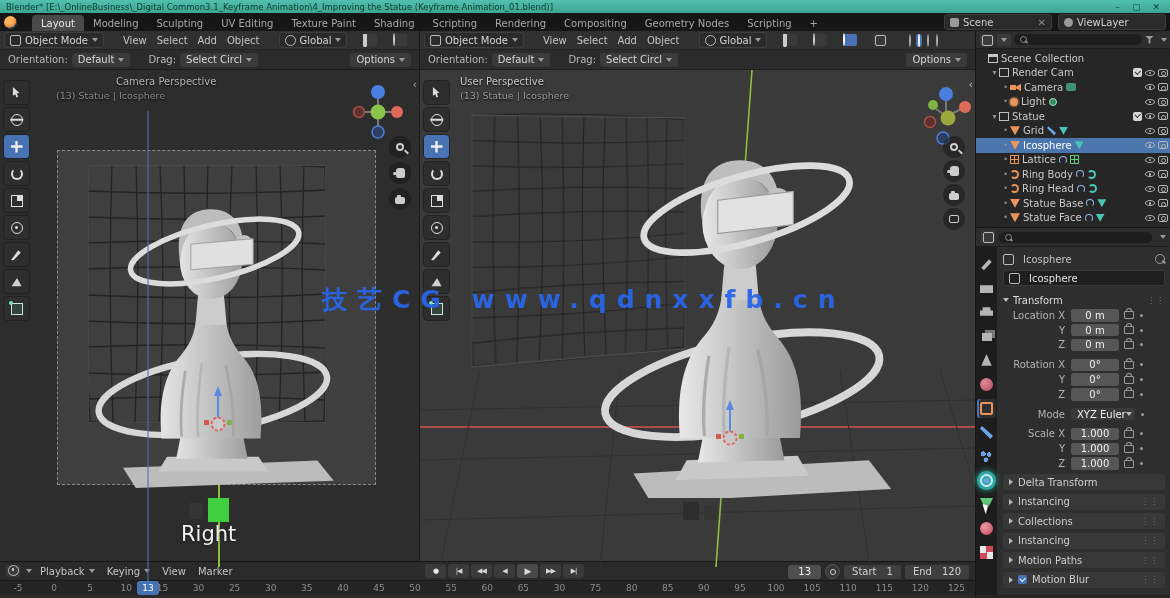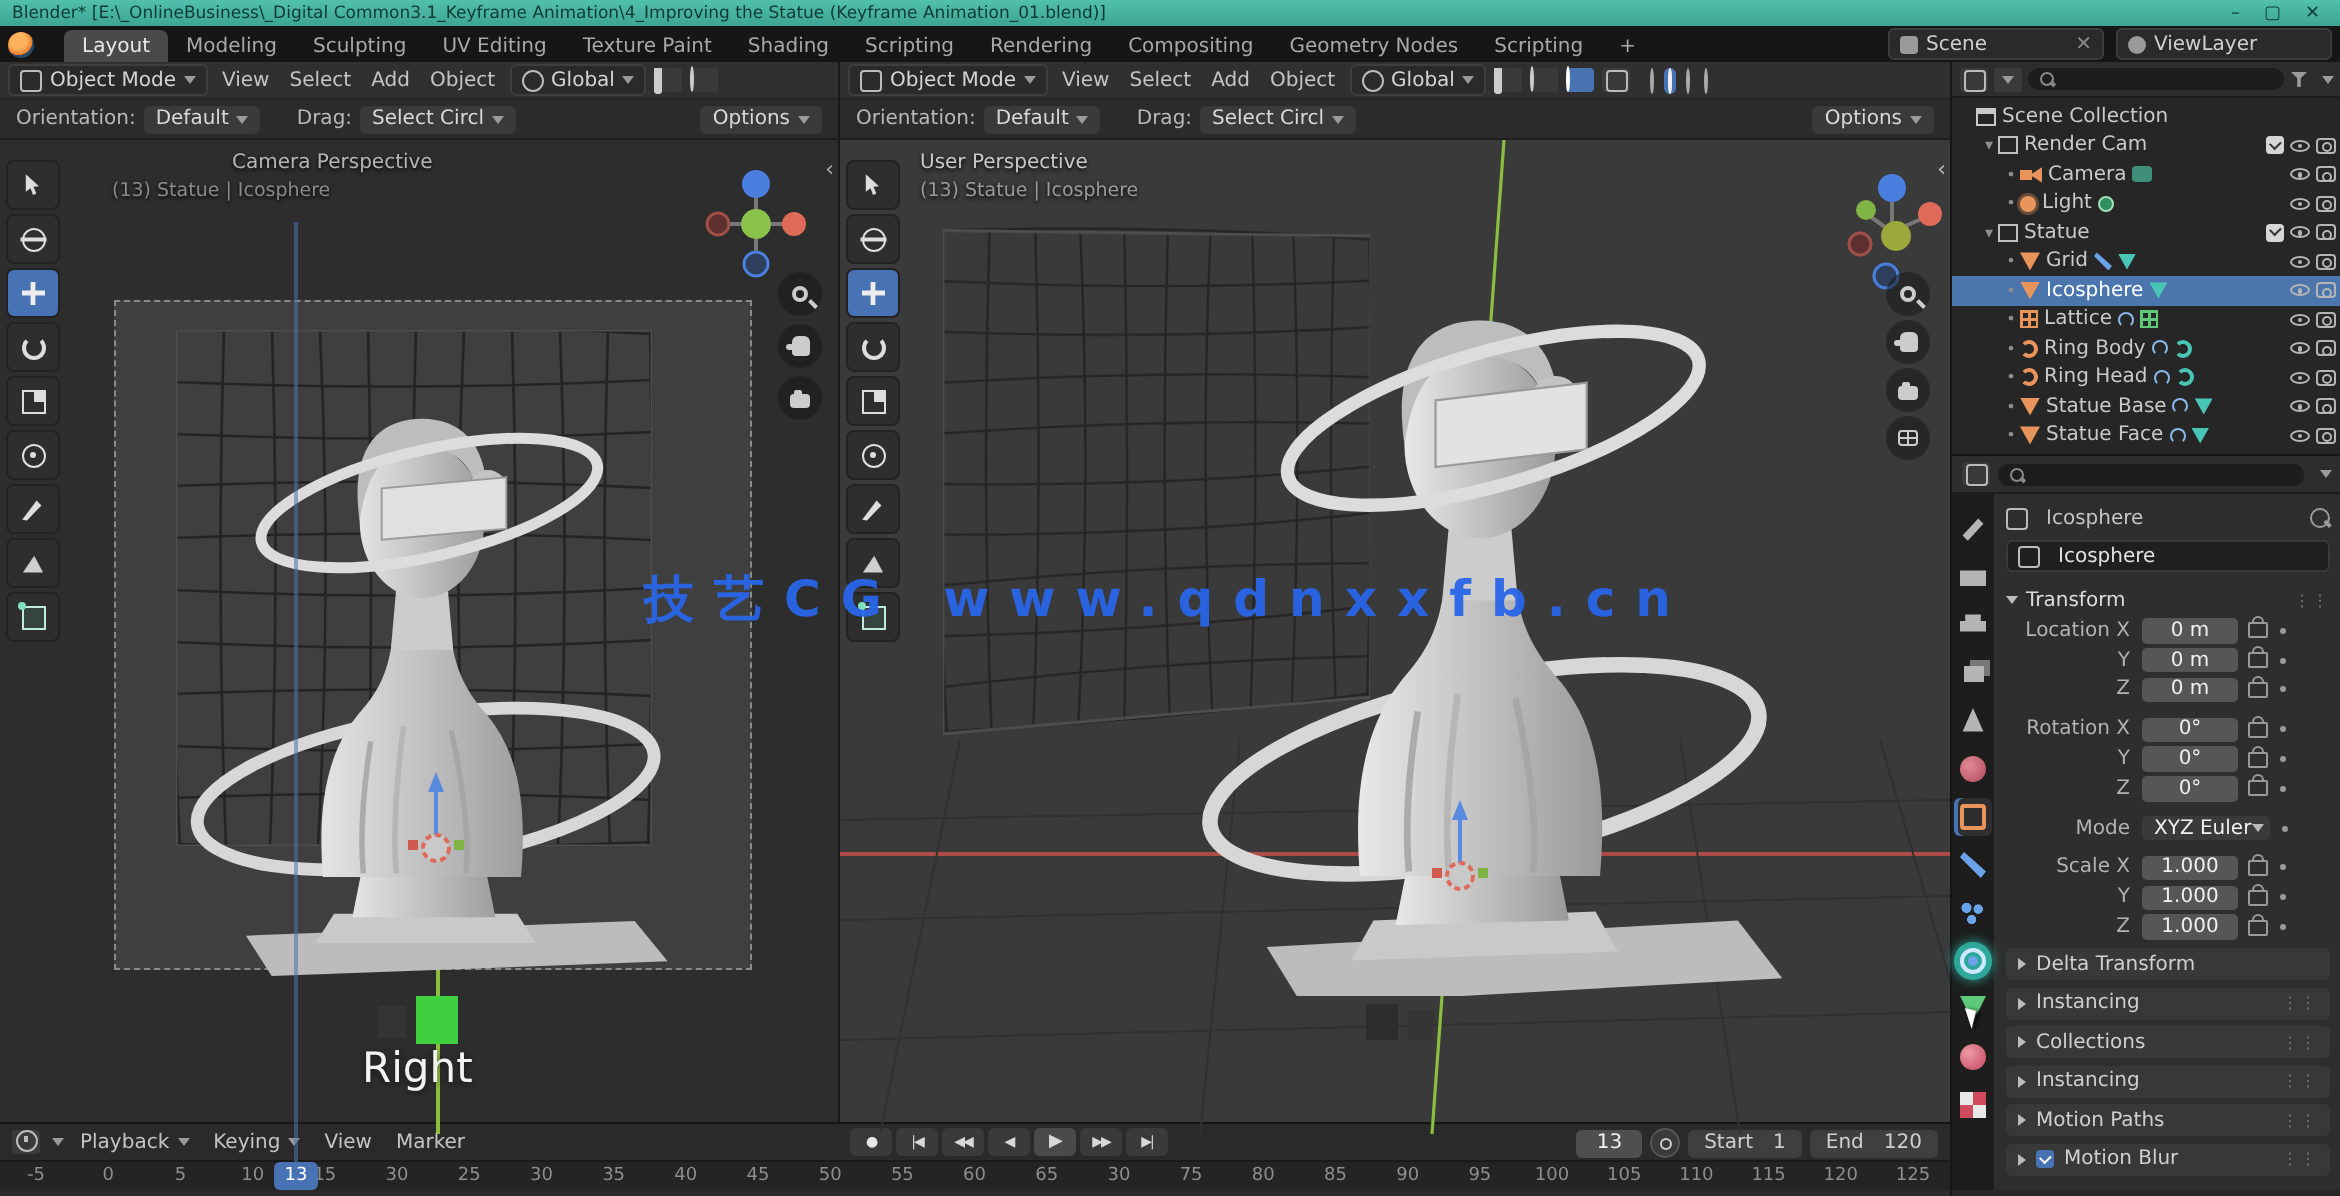--- a/index.html
+++ b/index.html
@@ -22,21 +22,21 @@
   .mright{margin-left:auto;display:flex;gap:6px;align-items:center;}
   .selector{display:flex;align-items:center;gap:4px;background:#2a2a2a;border:1px solid #3c3c3c;border-radius:3px;padding:1px 5px;height:12px;min-width:96px;color:#cfcfcf;}
   .selector .sic{width:9px;height:9px;background:#9a9a9a;border-radius:2px;}
   .selector .sx{margin-left:auto;color:#888;}
   
   .caret{width:0;height:0;border-left:3px solid transparent;border-right:3px solid transparent;border-top:4px solid #9a9a9a;display:inline-block;margin-left:4px;}
   
   .vp{position:absolute;top:31px;height:534px;}
   #vp-left{left:0;width:419px;border-right:1px solid #191919;}
   #vp-right{left:420px;width:555px;}
-  .vhead{height:18px;background:#303030;display:flex;align-items:center;gap:2px;padding:0 4px;border-bottom:1px solid #242424;}
+  .vhead{height:18px;background:#303030;display:flex;align-items:center;gap:14px;padding:0 4px;border-bottom:1px solid #242424;}
   .mode-dd,.orient-dd{display:flex;align-items:center;background:#2a2a2a;border:1px solid #3e3e3e;border-radius:3px;padding:1px 5px;height:12px;color:#d4d4d4;}
   .mi{width:9px;height:9px;border:1.5px solid #bbb;border-radius:2px;margin-right:4px;}
   .gi{width:9px;height:9px;border:1.5px solid #bbb;border-radius:50%;margin-right:4px;}
   .hm{padding:2px 5px;color:#c4c4c4;}
   .ibtn{width:14px;height:12px;background:#3a3a3a;border-radius:2px;margin-left:2px;position:relative;}
   .ibtn.on{background:#4772b3;}
   .magnet{width:8px;height:7px;border:2px solid #ccc;border-top:none;border-radius:0 0 5px 5px;margin:2px auto;}
   .propc{width:7px;height:7px;border:1.5px solid #ccc;border-radius:50%;margin:2px auto;}
   .shadeset{display:flex;gap:3px;margin-left:6px;align-items:center;}
   .sc{width:10px;height:10px;border-radius:50%;border:1.5px solid #aaa;box-sizing:border-box;}

